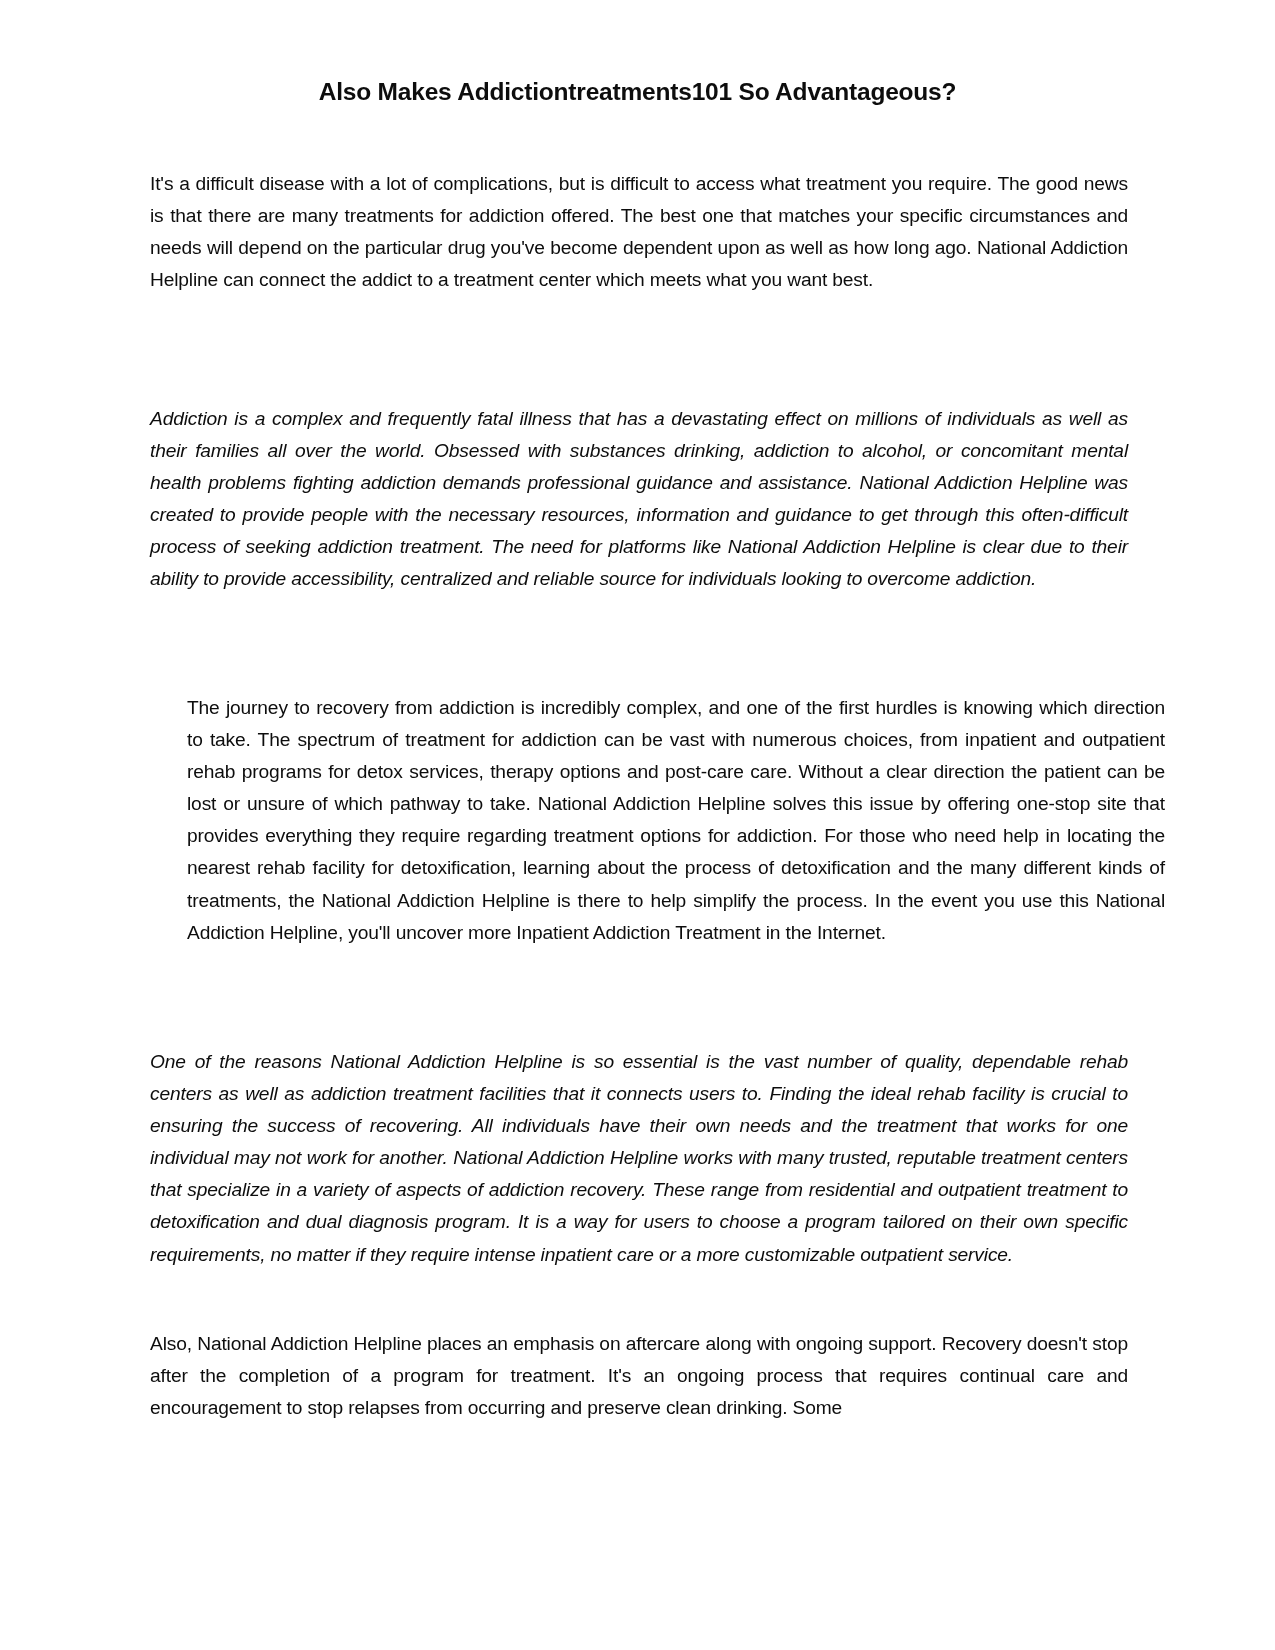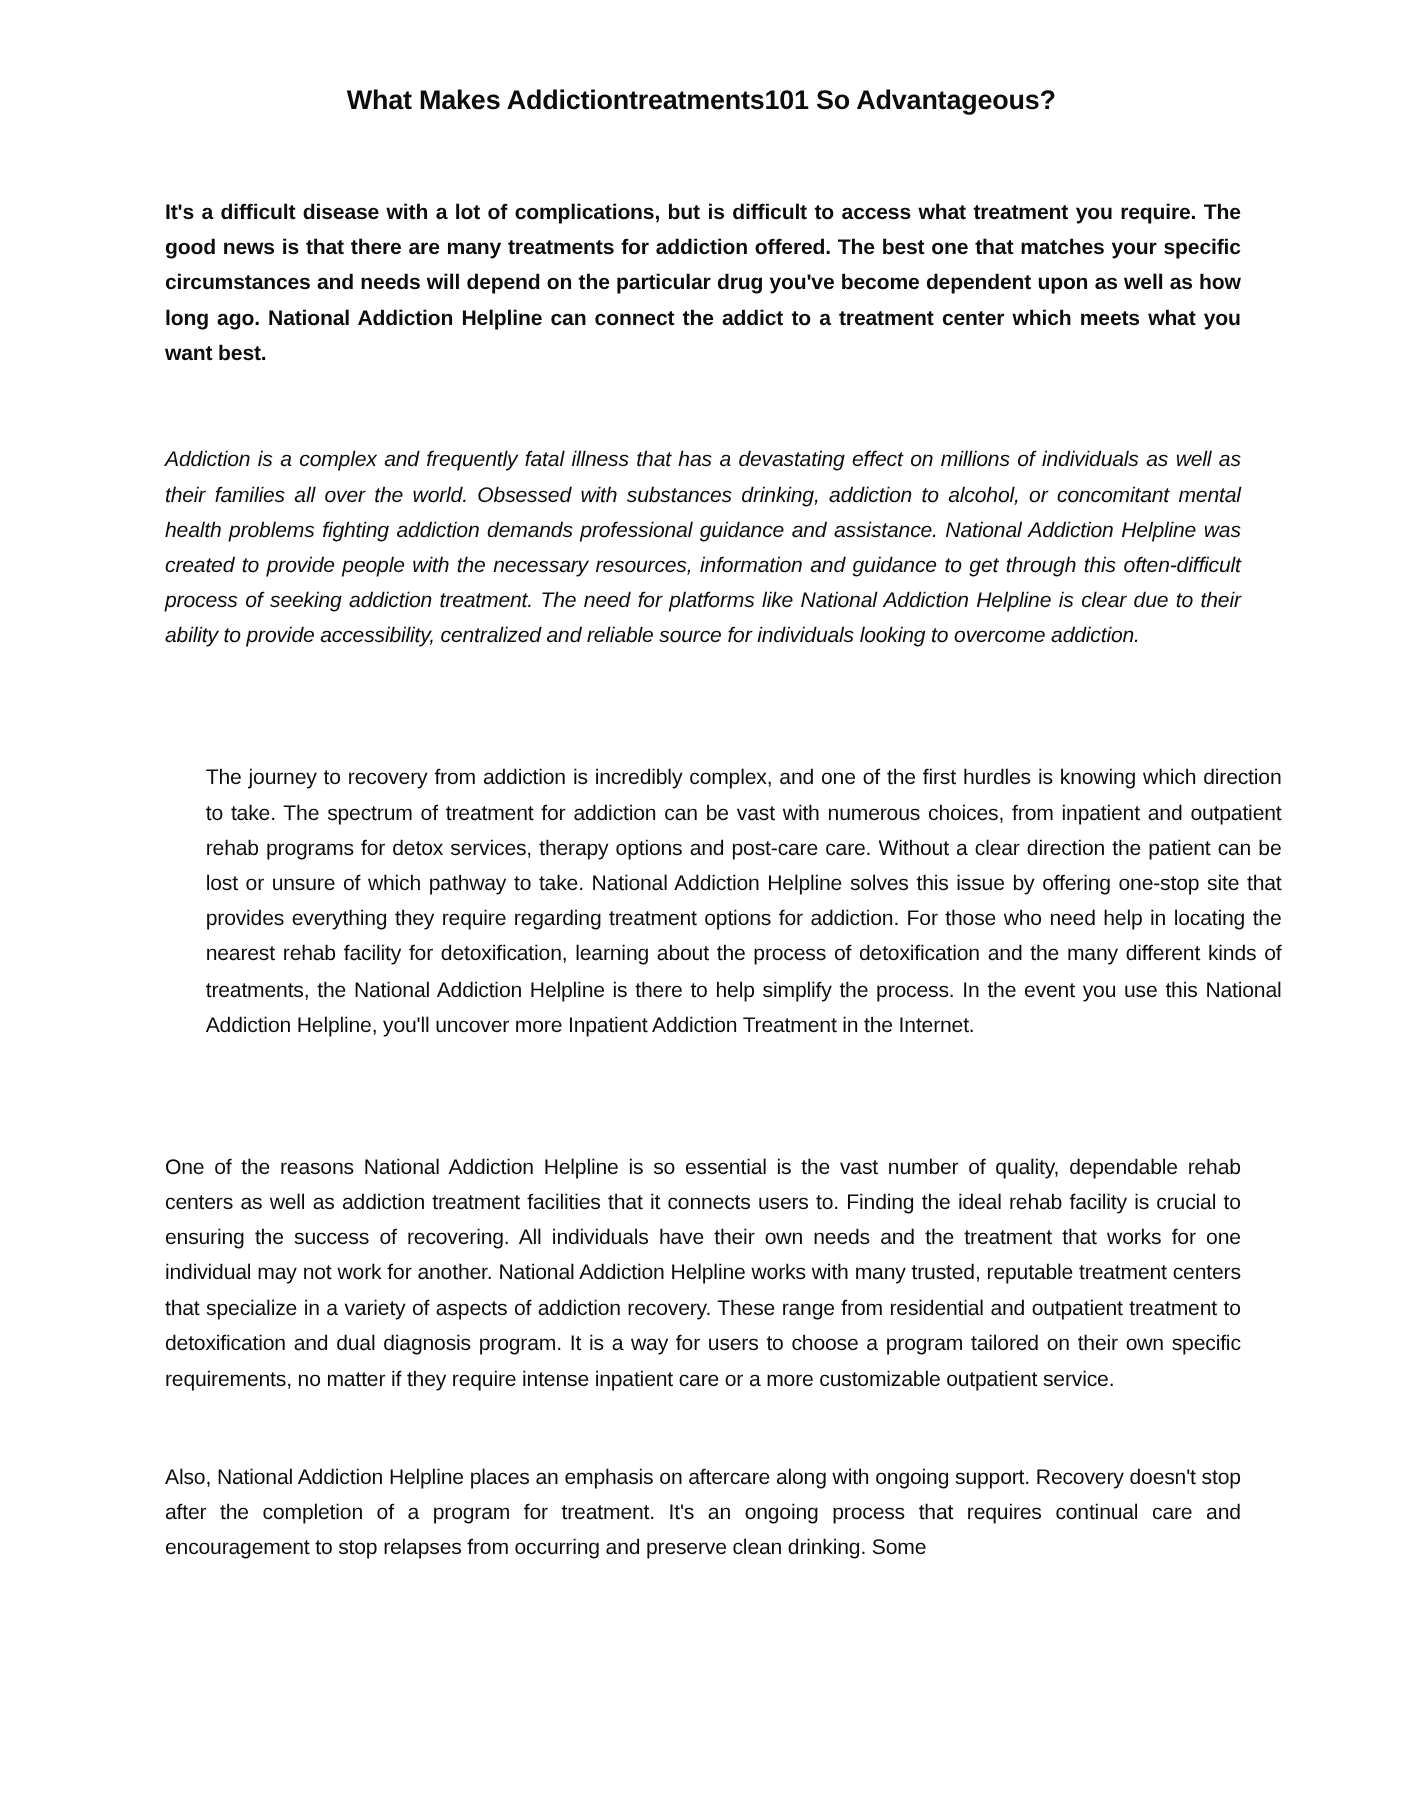--- a/index.html
+++ b/index.html
@@ -40,30 +40,30 @@
       left: 150px;
       width: 978px;
     }
     .para {
       margin: 0;
       font-size: 19.2px;
       line-height: 32.1px;
       text-align: justify;
       letter-spacing: -0.15px;
     }
-    #p1 { top: 178px; font-weight: bold; }
+    #p1 { top: 168px; }
     #p2 { top: 403px; font-style: italic; }
     #p3 { top: 692px; margin-left: 37px; }
-    #p4 { top: 1046px; }
+    #p4 { top: 1046px; font-style: italic; }
     #p5 { top: 1328px; }
   </style>
 </head>
 <body>
 
 <div class="page">
-  <h1 class="doc-title">What Makes Addictiontreatments101 So Advantageous?</h1>
+  <h1 class="doc-title">Also Makes Addictiontreatments101 So Advantageous?</h1>
 
   <p class="body para" id="p1">It's a difficult disease with a lot of complications, but is difficult to access what treatment you require. The good news is that there are many treatments for addiction offered. The best one that matches your specific circumstances and needs will depend on the particular drug you've become dependent upon as well as how long ago. National Addiction Helpline can connect the addict to a treatment center which meets what you want best.</p>
   <p class="body para" id="p2">Addiction is a complex and frequently fatal illness that has a devastating effect on millions of individuals as well as their families all over the world. Obsessed with substances drinking, addiction to alcohol, or concomitant mental health problems fighting addiction demands professional guidance and assistance. National Addiction Helpline was created to provide people with the necessary resources, information and guidance to get through this often-difficult process of seeking addiction treatment. The need for platforms like National Addiction Helpline is clear due to their ability to provide accessibility, centralized and reliable source for individuals looking to overcome addiction.</p>
   <p class="body para" id="p3">The journey to recovery from addiction is incredibly complex, and one of the first hurdles is knowing which direction to take. The spectrum of treatment for addiction can be vast with numerous choices, from inpatient and outpatient rehab programs for detox services, therapy options and post-care care. Without a clear direction the patient can be lost or unsure of which pathway to take. National Addiction Helpline solves this issue by offering one-stop site that provides everything they require regarding treatment options for addiction. For those who need help in locating the nearest rehab facility for detoxification, learning about the process of detoxification and the many different kinds of treatments, the National Addiction Helpline is there to help simplify the process. In the event you use this National Addiction Helpline, you'll uncover more Inpatient Addiction Treatment in the Internet.</p>
   <p class="body para" id="p4">One of the reasons National Addiction Helpline is so essential is the vast number of quality, dependable rehab centers as well as addiction treatment facilities that it connects users to. Finding the ideal rehab facility is crucial to ensuring the success of recovering. All individuals have their own needs and the treatment that works for one individual may not work for another. National Addiction Helpline works with many trusted, reputable treatment centers that specialize in a variety of aspects of addiction recovery. These range from residential and outpatient treatment to detoxification and dual diagnosis program. It is a way for users to choose a program tailored on their own specific requirements, no matter if they require intense inpatient care or a more customizable outpatient service.</p>
   <p class="body para" id="p5">Also, National Addiction Helpline places an emphasis on aftercare along with ongoing support. Recovery doesn't stop after the completion of a program for treatment. It's an ongoing process that requires continual care and encouragement to stop relapses from occurring and preserve clean drinking. Some</p>
 </div>
 
 </body></html>

